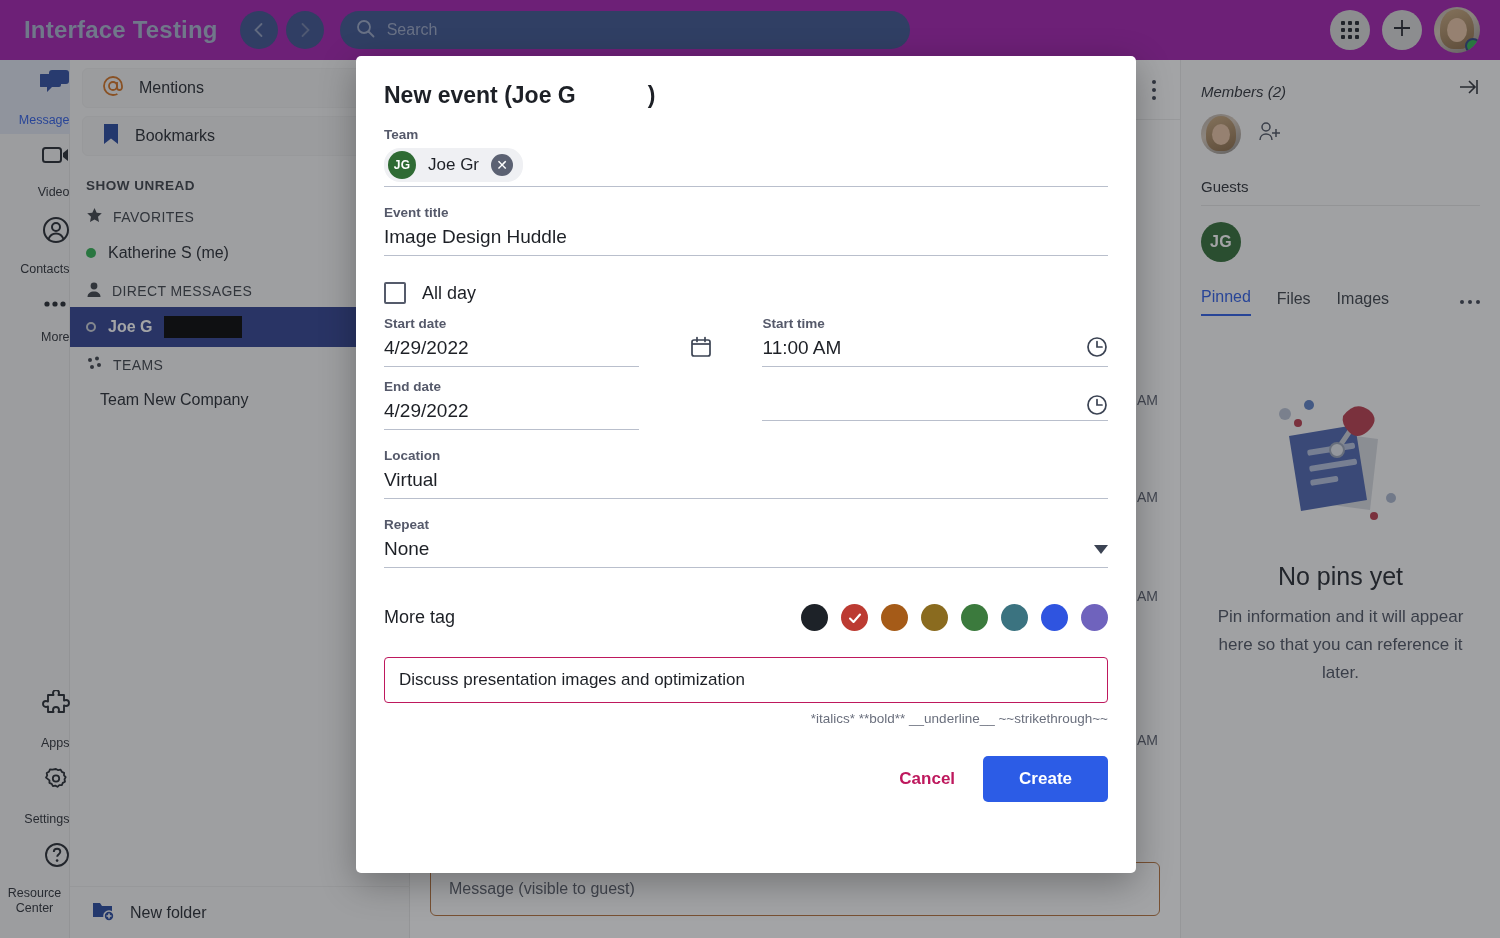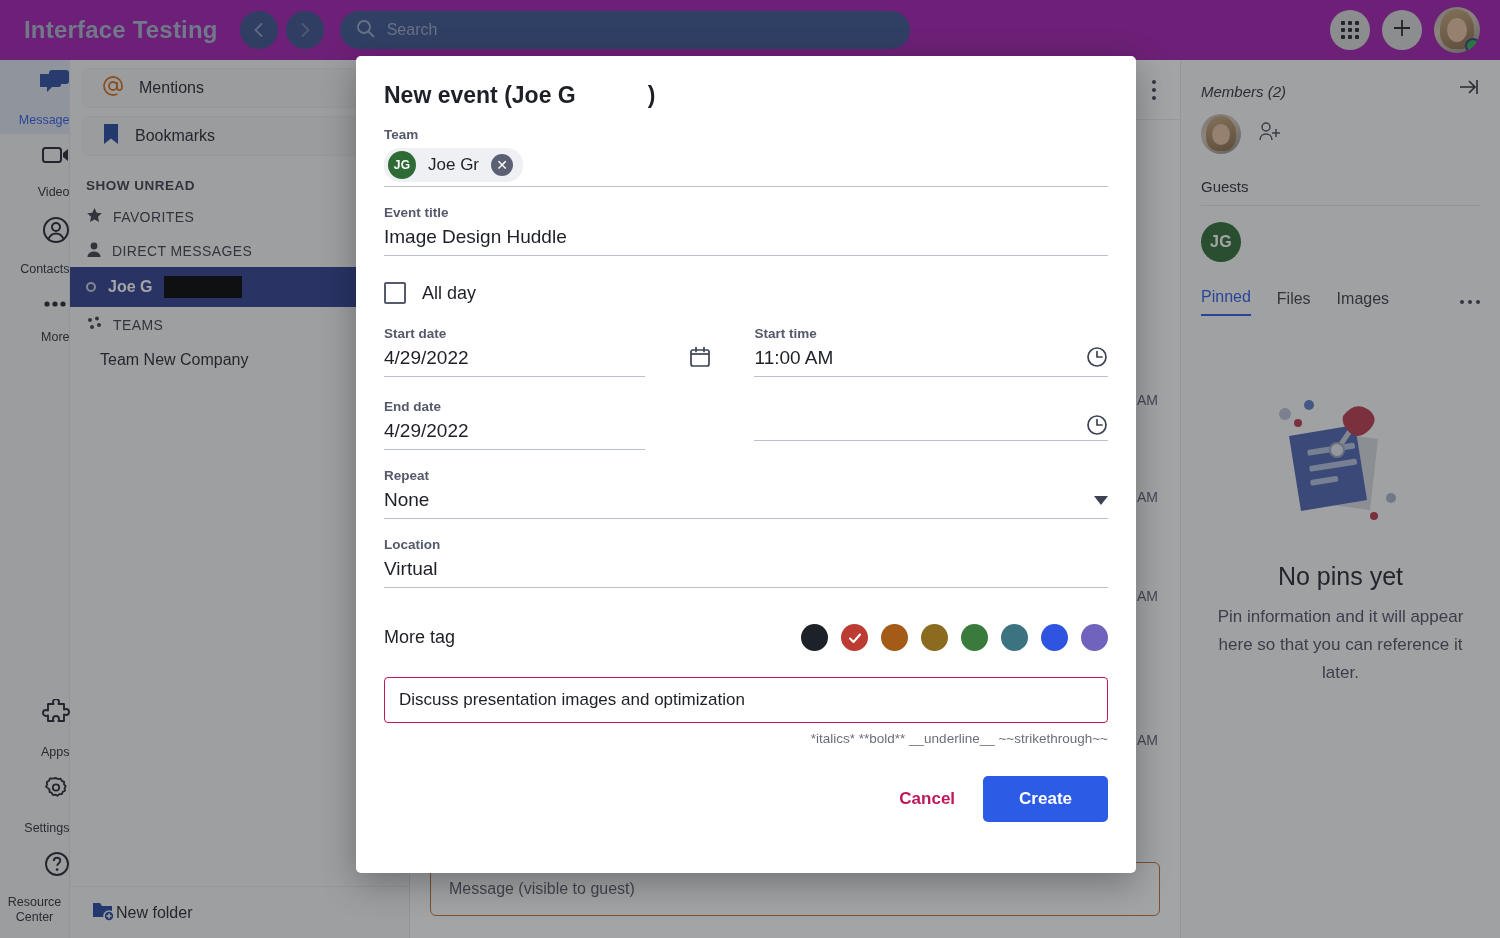--- a/index.html
+++ b/index.html
@@ -62,21 +62,21 @@
     background: #f3f3f3; display: flex; flex-direction: column; align-items: center;
     border-right: 1px solid #e3e3e3;
   }
   .rail-item {
     width: 70px; padding: 9px 0 7px; display: flex; flex-direction: column;
     align-items: flex-end; gap: 14px; cursor: pointer;
   }
   .rail-item .lbl { font-size: 12.5px; color: #2b2f36; line-height: 1.15; text-align: center; }
   .rail-item.active { background: #dfe3ef; }
   .rail-item.active .lbl { color: #2c5ce6; }
-  .rail-bottom { margin-top: auto; width: 70px; padding-bottom: 7px; }
+  .rail-bottom { margin-top: auto; width: 70px; padding-bottom: 16px; }
 
   
   .sidebar {
     position: absolute; left: 70px; top: 60px; width: 340px; height: 878px;
     background: #f7f7f7; border-right: 1px solid #e6e6e6;
   }
   .sb-pill {
     margin: 8px 12px; height: 40px; border-radius: 6px; background: #f2f2f2;
     border: 1px solid #ececec; display: flex; align-items: center; padding: 0 18px; gap: 14px;
     font-size: 16px; color: #24282f; cursor: pointer;
@@ -94,21 +94,21 @@
     display: flex; align-items: center; gap: 12px; height: 40px; padding: 0 16px;
     font-size: 16px; color: #24282f; cursor: pointer;
   }
   .sb-row.selected { background: #2d3f8f; color: #ffffff; font-weight: bold; }
   .presence { width: 10px; height: 10px; border-radius: 50%; background: #2eb050; flex: none; }
   .presence.ring { background: transparent; border: 2px solid #c9cdd6; box-sizing: border-box; }
   .redact { display: inline-block; width: 78px; height: 22px; background: #000; vertical-align: middle; }
   .sb-team { padding: 10px 16px 10px 30px; font-size: 16px; color: #24282f; cursor: pointer; }
   .newfolder {
     position: absolute; left: 0; bottom: 0; width: 340px; height: 52px;
-    display: flex; align-items: center; padding: 0 22px; font-size: 16px; color: #24282f;
+    display: flex; align-items: center; gap: 14px; padding: 0 22px; font-size: 16px; color: #24282f;
     border-top: 1px solid #eaeaea; cursor: pointer; text-align: right;
   }
 
   
   .main {
     position: absolute; left: 410px; top: 60px; width: 770px; height: 878px; background: #fff;
   }
   .conv-head {
     height: 60px; display: flex; align-items: center; justify-content: flex-end;
     padding-right: 24px; border-bottom: 1px solid #ededed;
@@ -179,21 +179,21 @@
     border-radius: 16px; padding: 3px 10px 3px 4px; margin: 6px 0 4px;
   }
   .chip-name { font-size: 17px; color: #1d2026; }
   .chip-x {
     width: 22px; height: 22px; border-radius: 50%; background: #5b6172; color: #fff;
     display: flex; align-items: center; justify-content: center; font-size: 14px; cursor: pointer;
   }
   .allday-row { display: flex; align-items: center; gap: 16px; margin-top: 26px; }
   .checkbox { width: 22px; height: 22px; border: 2px solid #555b6b; border-radius: 2px; cursor:pointer; }
   .allday-lbl { font-size: 18px; color: #1d2026; }
-  .grid2 { display: flex; gap: 8px; margin-top: 22px; }
+  .grid2 { display: flex; gap: 16px; margin-top: 12px; }
   .col-l { width: 266px; }
   .col-icon { width: 95px; display: flex; align-items: flex-end; justify-content: center; padding-bottom: 9px; }
   .col-r { width: 360px; }
   .select-row { display: flex; align-items: center; }
   .select-row .caret {
     margin-left: auto; width: 0; height: 0; border-left: 7px solid transparent;
     border-right: 7px solid transparent; border-top: 9px solid #3b4353;
   }
   .colorrow { display: flex; align-items: center; margin-top: 36px; }
   .colorrow .lbl { font-size: 18px; color: #1d2026; }
@@ -394,20 +394,24 @@
     </div>
 
     <div class="sb-group">
       <span>
         <svg width="17" height="17" viewBox="0 0 17 17">
             <path d="M8.5 1l2.2 4.7 5.1.6-3.8 3.5 1 5.1-4.5-2.5L4 14.9l1-5.1L1.2 6.3l5.1-.6z" fill="#3b4048"></path>
           </svg>
       </span>
       <span>FAVORITES</span>
     </div>
+    <div class="sb-row">
+      <span class="presence"></span>
+      <span>Katherine S (me)</span>
+    </div>
 
     <div class="sb-group">
       <span>
         <svg width="16" height="17" viewBox="0 0 16 17">
             <circle cx="8" cy="5" r="3.4" fill="#3b4048"></circle>
             <path d="M1.5 16c0-3.6 2.9-5.5 6.5-5.5s6.5 1.9 6.5 5.5z" fill="#3b4048"></path>
           </svg>
       </span>
       <span>DIRECT MESSAGES</span>
       <span class="plus">+</span>
@@ -572,31 +576,31 @@
             <svg width="22" height="22" viewBox="0 0 22 22">
                 <circle cx="11" cy="11" r="9" fill="none" stroke="#3b4353" stroke-width="1.7"></circle>
                 <path d="M11 5.5V11h5" fill="none" stroke="#3b4353" stroke-width="1.7" stroke-linecap="round"></path>
               </svg>
           </span>
         </div>
       </div>
     </div>
 
     <div class="fld">
+      <div class="fld-label">Location</div>
+      <div class="underline">
+        <div class="fld-value">Virtual</div>
+      </div>
+    </div>
+
+    <div class="fld">
       <div class="fld-label">Repeat</div>
       <div class="underline select-row">
         <div class="fld-value">None</div>
         <span class="caret"></span>
-      </div>
-    </div>
-
-    <div class="fld">
-      <div class="fld-label">Location</div>
-      <div class="underline">
-        <div class="fld-value">Virtual</div>
       </div>
     </div>
 
     <div class="colorrow">
       <span class="lbl">More tag</span>
       <span class="swatches">
         <span class="sw" style="background: rgb(29, 34, 40);"></span>
         <span class="sw" style="background: rgb(188, 59, 50);">
           <svg width="16" height="16" viewBox="0 0 16 16">
               <path d="M3 8.5l3.5 3.5L13 4.5" fill="none" stroke="#fff" stroke-width="2.1" stroke-linecap="round" stroke-linejoin="round"></path>

